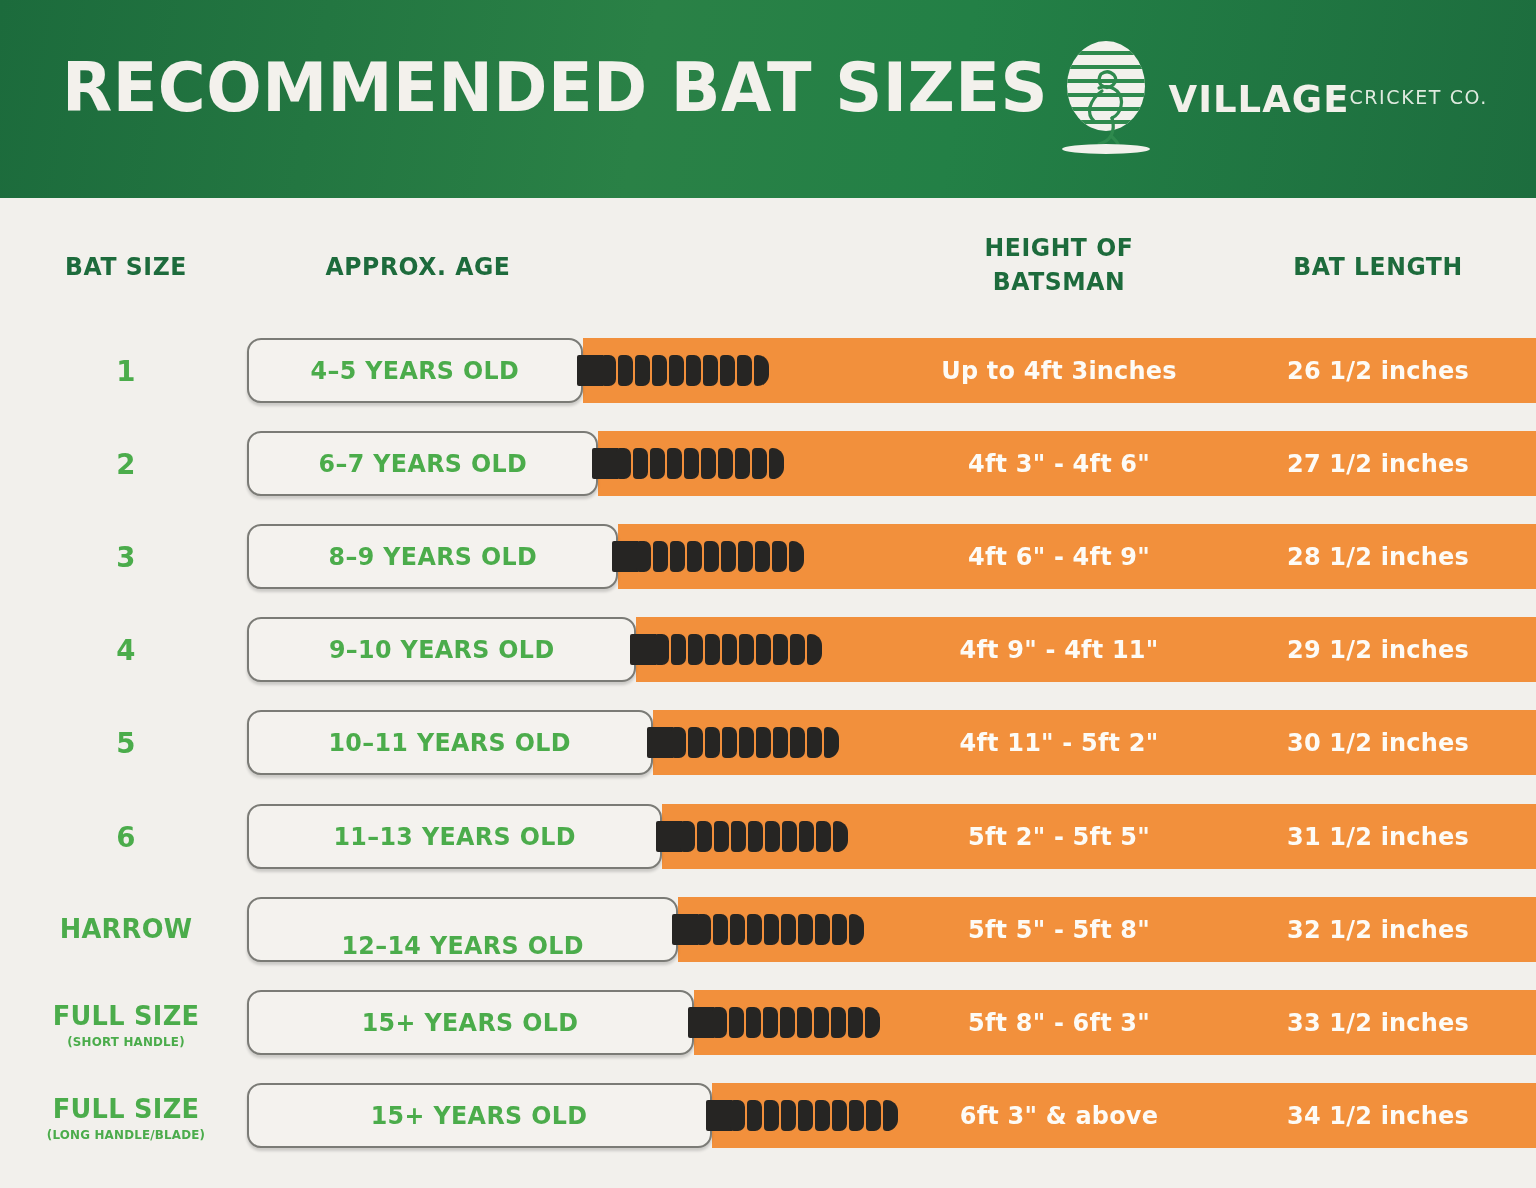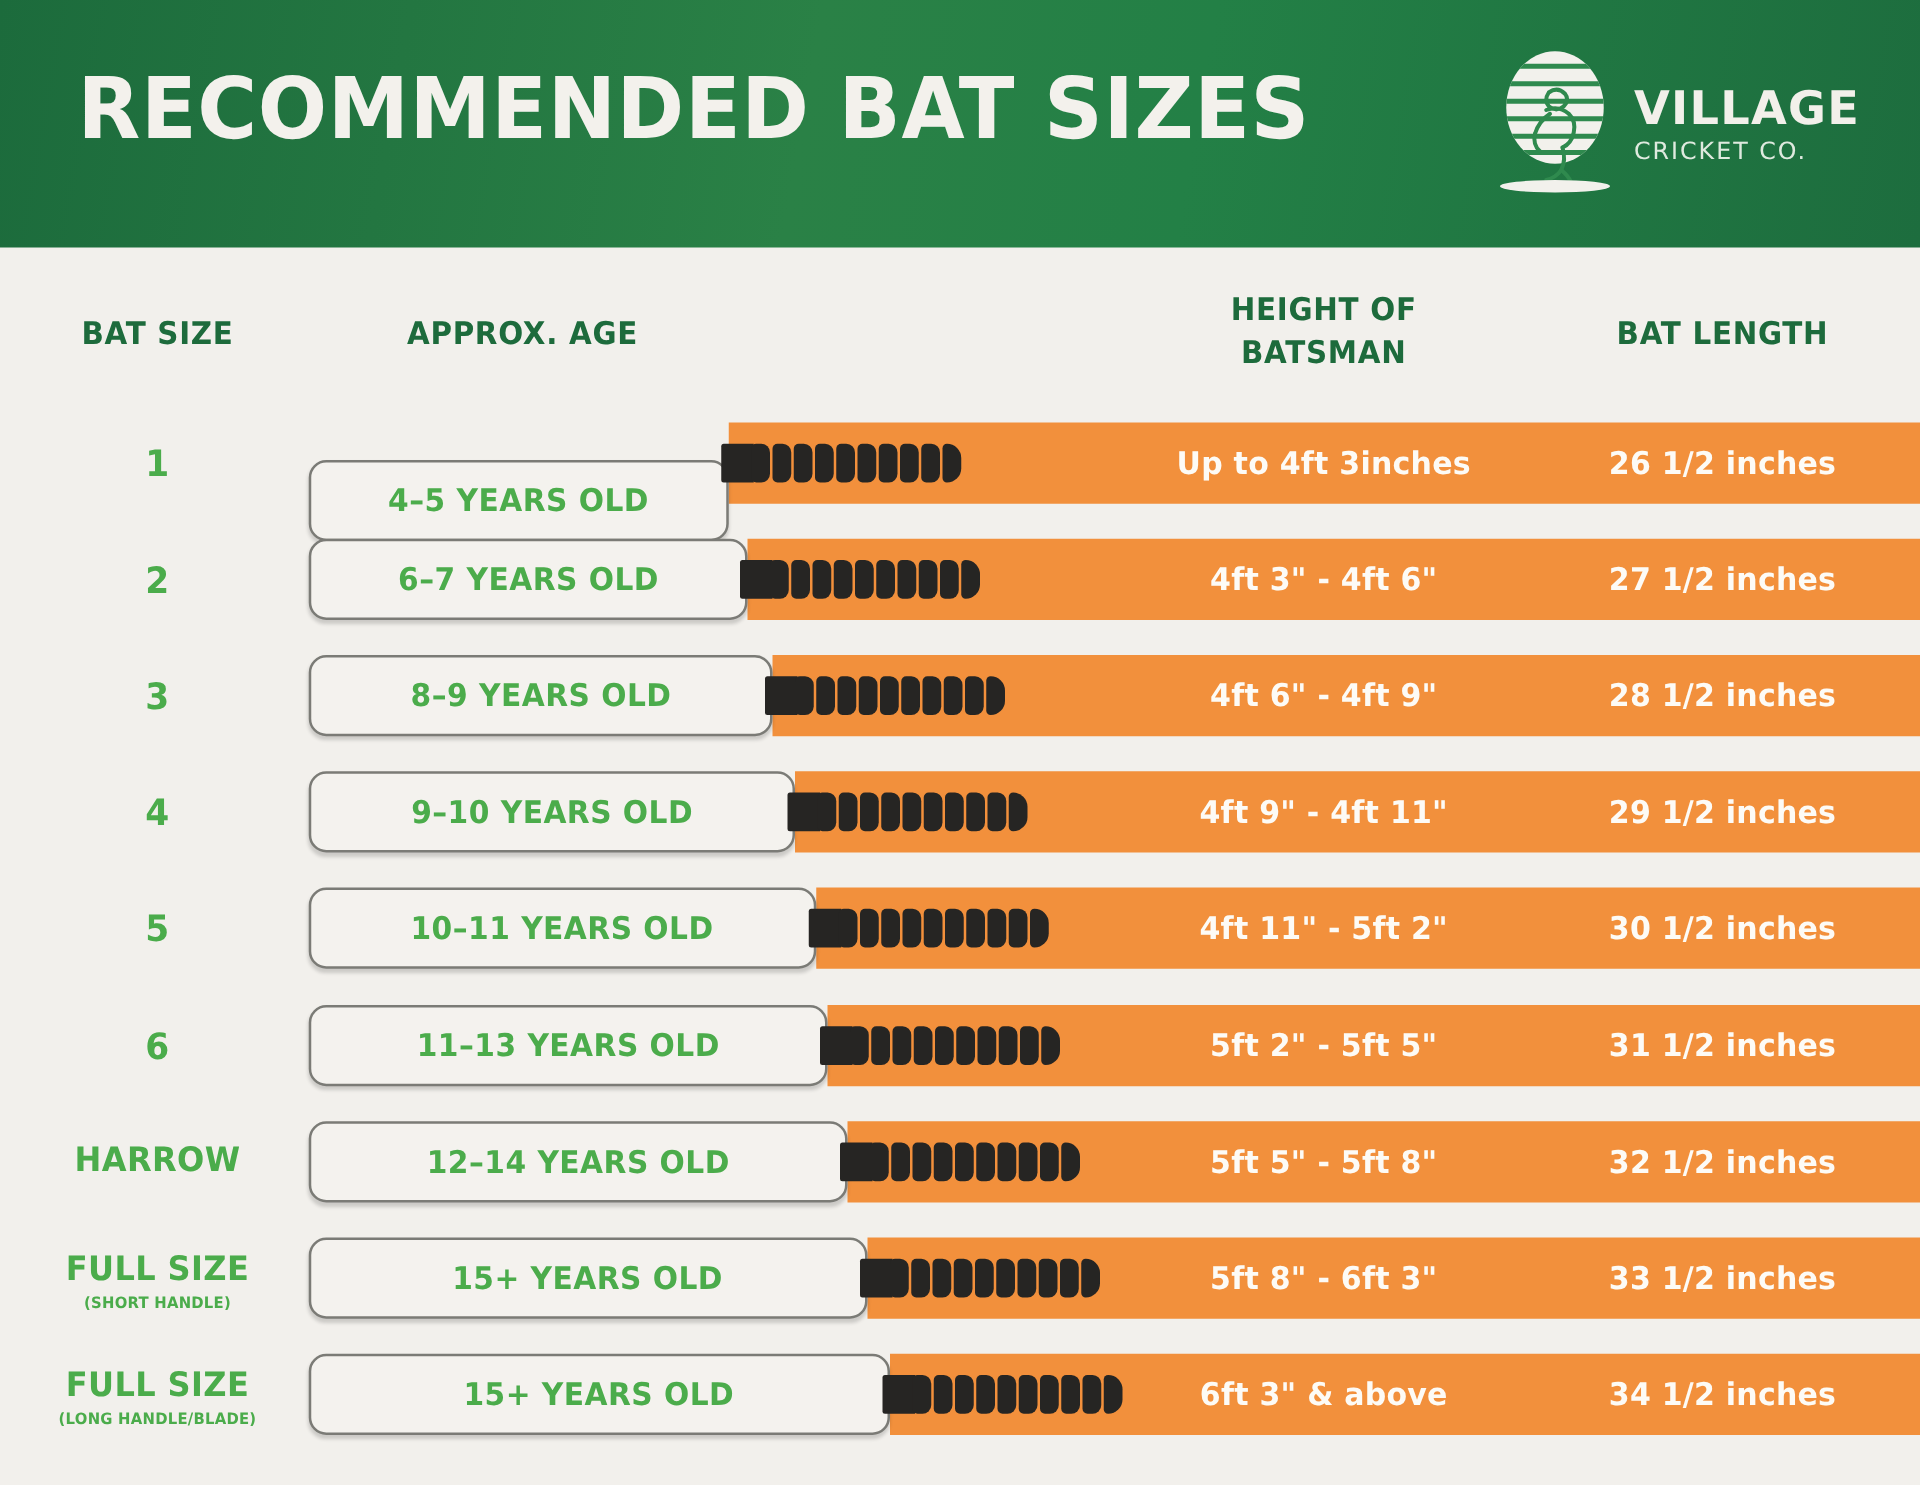--- a/index.html
+++ b/index.html
@@ -47,21 +47,21 @@
     align-items: center;
     gap: 16px;
   }
   #brand-mark {
     width: 94px;
     height: 118px;
     position: relative;
   }
   #brand-text {
     display: flex;
-    flex-direction: column;
+    flex-direction: row;
     justify-content: center;
     line-height: 1;
     padding-top: 4px;
   }
   #brand-line1 {
     font-family: "DejaVu Sans", sans-serif;
     font-weight: bold;
     font-size: 37px;
     color: #f2f0ea;
     letter-spacing: 1px;
@@ -260,21 +260,21 @@
   </div>
   <div class="col-head" id="ch-length">BAT LENGTH</div>
 
   <div id="rows-container">
       <div class="row" style="top: 338px;">
         <div class="band" style="left: 583px;"></div>
         <div class="size-label num" style="top: 16px;">
           <span class="main">1</span>
         </div>
         <div class="bat" style="left: 247px;">
-          <div class="blade" style="width: 336px; margin-top: 30px;">
+          <div class="blade" style="width: 336px;">
             <span class="blade-text">4–5 YEARS OLD</span>
           </div>
           <div class="handle" style="left: 330px; width: 196px;">
             <div class="shaft"></div>
             <div class="grip" style="left: 24px;">
               <div class="rib"></div>
               <div class="rib"></div>
               <div class="rib"></div>
               <div class="rib"></div>
               <div class="rib"></div>
@@ -428,21 +428,21 @@
         </div>
         <div class="cell cell-height">5ft 2" - 5ft 5"</div>
         <div class="cell cell-length">31 1/2 inches</div>
       </div>
       <div class="row" style="top: 897px;">
         <div class="band" style="left: 678px;"></div>
         <div class="size-label" style="top: 16px;">
           <span class="main">HARROW</span>
         </div>
         <div class="bat" style="left: 247px;">
-          <div class="blade" style="width: 431px;">
+          <div class="blade" style="width: 431px; align-items: flex-end;">
             <span class="blade-text">12–14 YEARS OLD</span>
           </div>
           <div class="handle" style="left: 425px; width: 198px;">
             <div class="shaft"></div>
             <div class="grip" style="left: 24px;">
               <div class="rib"></div>
               <div class="rib"></div>
               <div class="rib"></div>
               <div class="rib"></div>
               <div class="rib"></div>

